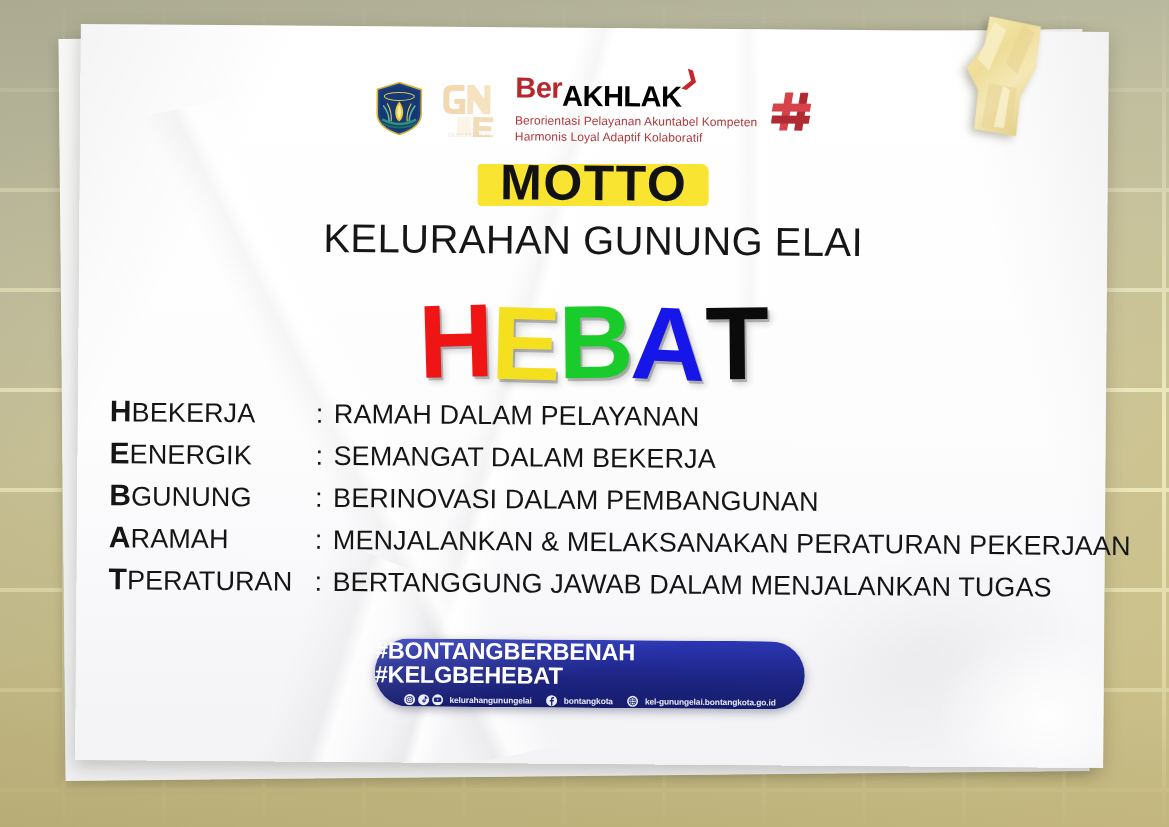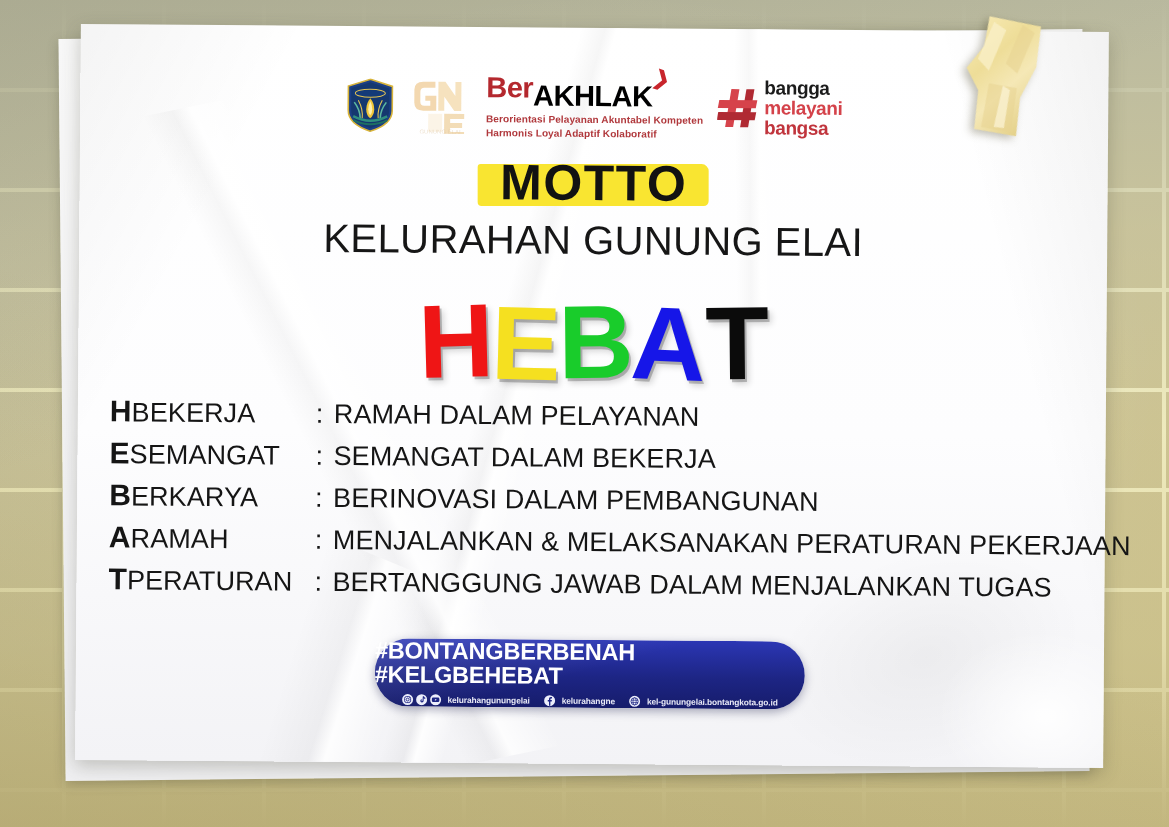--- a/index.html
+++ b/index.html
@@ -156,25 +156,25 @@
   .ba-arrow {
     color: #c8252c;
     font-size: 20px;
     font-weight: bold;
     margin-left: 1px;
     transform: translateY(-6px) rotate(18deg);
     display: inline-block;
   }
   .berakhlak-sub {
     color: #b0383c;
-    font-size: 10px;
+    font-size: 12px;
     line-height: 1.35;
     letter-spacing: 0.1px;
     margin-top: 2px;
-    font-weight: bold;
+    font-weight: normal;
   }
   .logo-bangga { display: flex; align-items: center; gap: 5px; }
   .bangga-hash { width: 42px; height: 44px; display: block; }
   .bangga-text {
     display: flex; flex-direction: column;
     line-height: 1.04;
     font-size: 19px;
     font-weight: bold;
     letter-spacing: -0.4px;
   }
@@ -395,25 +395,20 @@
         </div>
       </div>
 
       <div class="logo-bangga">
         <svg class="bangga-hash" viewBox="0 0 42 44">
           <path d="M14,3 L22,3 L16,41 L8,41 Z" fill="#d6434b"></path>
           <path d="M29,3 L37,3 L31,41 L23,41 Z" fill="#b02a33"></path>
           <path d="M2,14 L40,14 L38.5,22 L0.5,22 Z" fill="#d6434b"></path>
           <path d="M1,26 L39,26 L37.5,34 L-0.5,34 Z" fill="#b02a33"></path>
         </svg>
-        <div class="bangga-text">
-          <span class="bt-1">bangga</span>
-          <span class="bt-2">melayani</span>
-          <span class="bt-3">bangsa</span>
-        </div>
       </div>
     </div>
 
     <div class="motto-wrap">
       <div class="motto-hl">
         <span class="motto-text">MOTTO</span>
       </div>
       <div class="motto-sub">KELURAHAN GUNUNG ELAI</div>
     </div>
 
@@ -423,27 +418,27 @@
 
     <div class="acro">
 
       <div class="acro-row">
         <div class="acro-key"><b>H</b><span>BEKERJA</span></div>
         <div class="acro-colon">:</div>
         <div class="acro-val">RAMAH DALAM PELAYANAN</div>
       </div>
 
       <div class="acro-row">
-        <div class="acro-key"><b>E</b><span>SEMANGAT</span></div>
+        <div class="acro-key"><b>E</b><span>ENERGIK</span></div>
         <div class="acro-colon">:</div>
         <div class="acro-val">SEMANGAT DALAM BEKERJA</div>
       </div>
 
       <div class="acro-row">
-        <div class="acro-key"><b>B</b><span>ERKARYA</span></div>
+        <div class="acro-key"><b>B</b><span>GUNUNG</span></div>
         <div class="acro-colon">:</div>
         <div class="acro-val">BERINOVASI DALAM PEMBANGUNAN</div>
       </div>
 
       <div class="acro-row">
         <div class="acro-key"><b>A</b><span>RAMAH</span></div>
         <div class="acro-colon">:</div>
         <div class="acro-val">MENJALANKAN &amp; MELAKSANAKAN PERATURAN PEKERJAAN</div>
       </div>
 
@@ -481,21 +476,21 @@
           <span class="soc-label">kelurahangunungelai</span>
         </div>
 
         <div class="soc-group">
           <div class="soc-icons">
             <svg class="soc-ic" viewBox="0 0 24 24">
               <circle cx="12" cy="12" r="11" fill="#eceefb"></circle>
               <path d="M13.6,22 l0,-8.4 l2.6,0 l0.4,-3 l-3,0 l0,-1.9 q0,-1.3 1.4,-1.3 l1.7,0 l0,-2.7 q-1,-0.2 -2.4,-0.2 q-3.5,0 -3.5,3.4 l0,2.7 l-2.5,0 l0,3 l2.5,0 l0,8.4 Z" fill="#1d2584"></path>
             </svg>
           </div>
-          <span class="soc-label">kelurahangne</span>
+          <span class="soc-label">bontangkota</span>
         </div>
 
         <div class="soc-group">
           <div class="soc-icons">
             <svg class="soc-ic" viewBox="0 0 24 24">
               <circle cx="12" cy="12" r="11" fill="#eceefb"></circle>
               <circle cx="12" cy="12" r="7.2" fill="none" stroke="#1d2584" stroke-width="1.6"></circle>
               <ellipse cx="12" cy="12" rx="3.2" ry="7.2" fill="none" stroke="#1d2584" stroke-width="1.4"></ellipse>
               <path d="M5.2,9.8 L18.8,9.8 M5.2,14.2 L18.8,14.2" stroke="#1d2584" stroke-width="1.4"></path>
             </svg>

